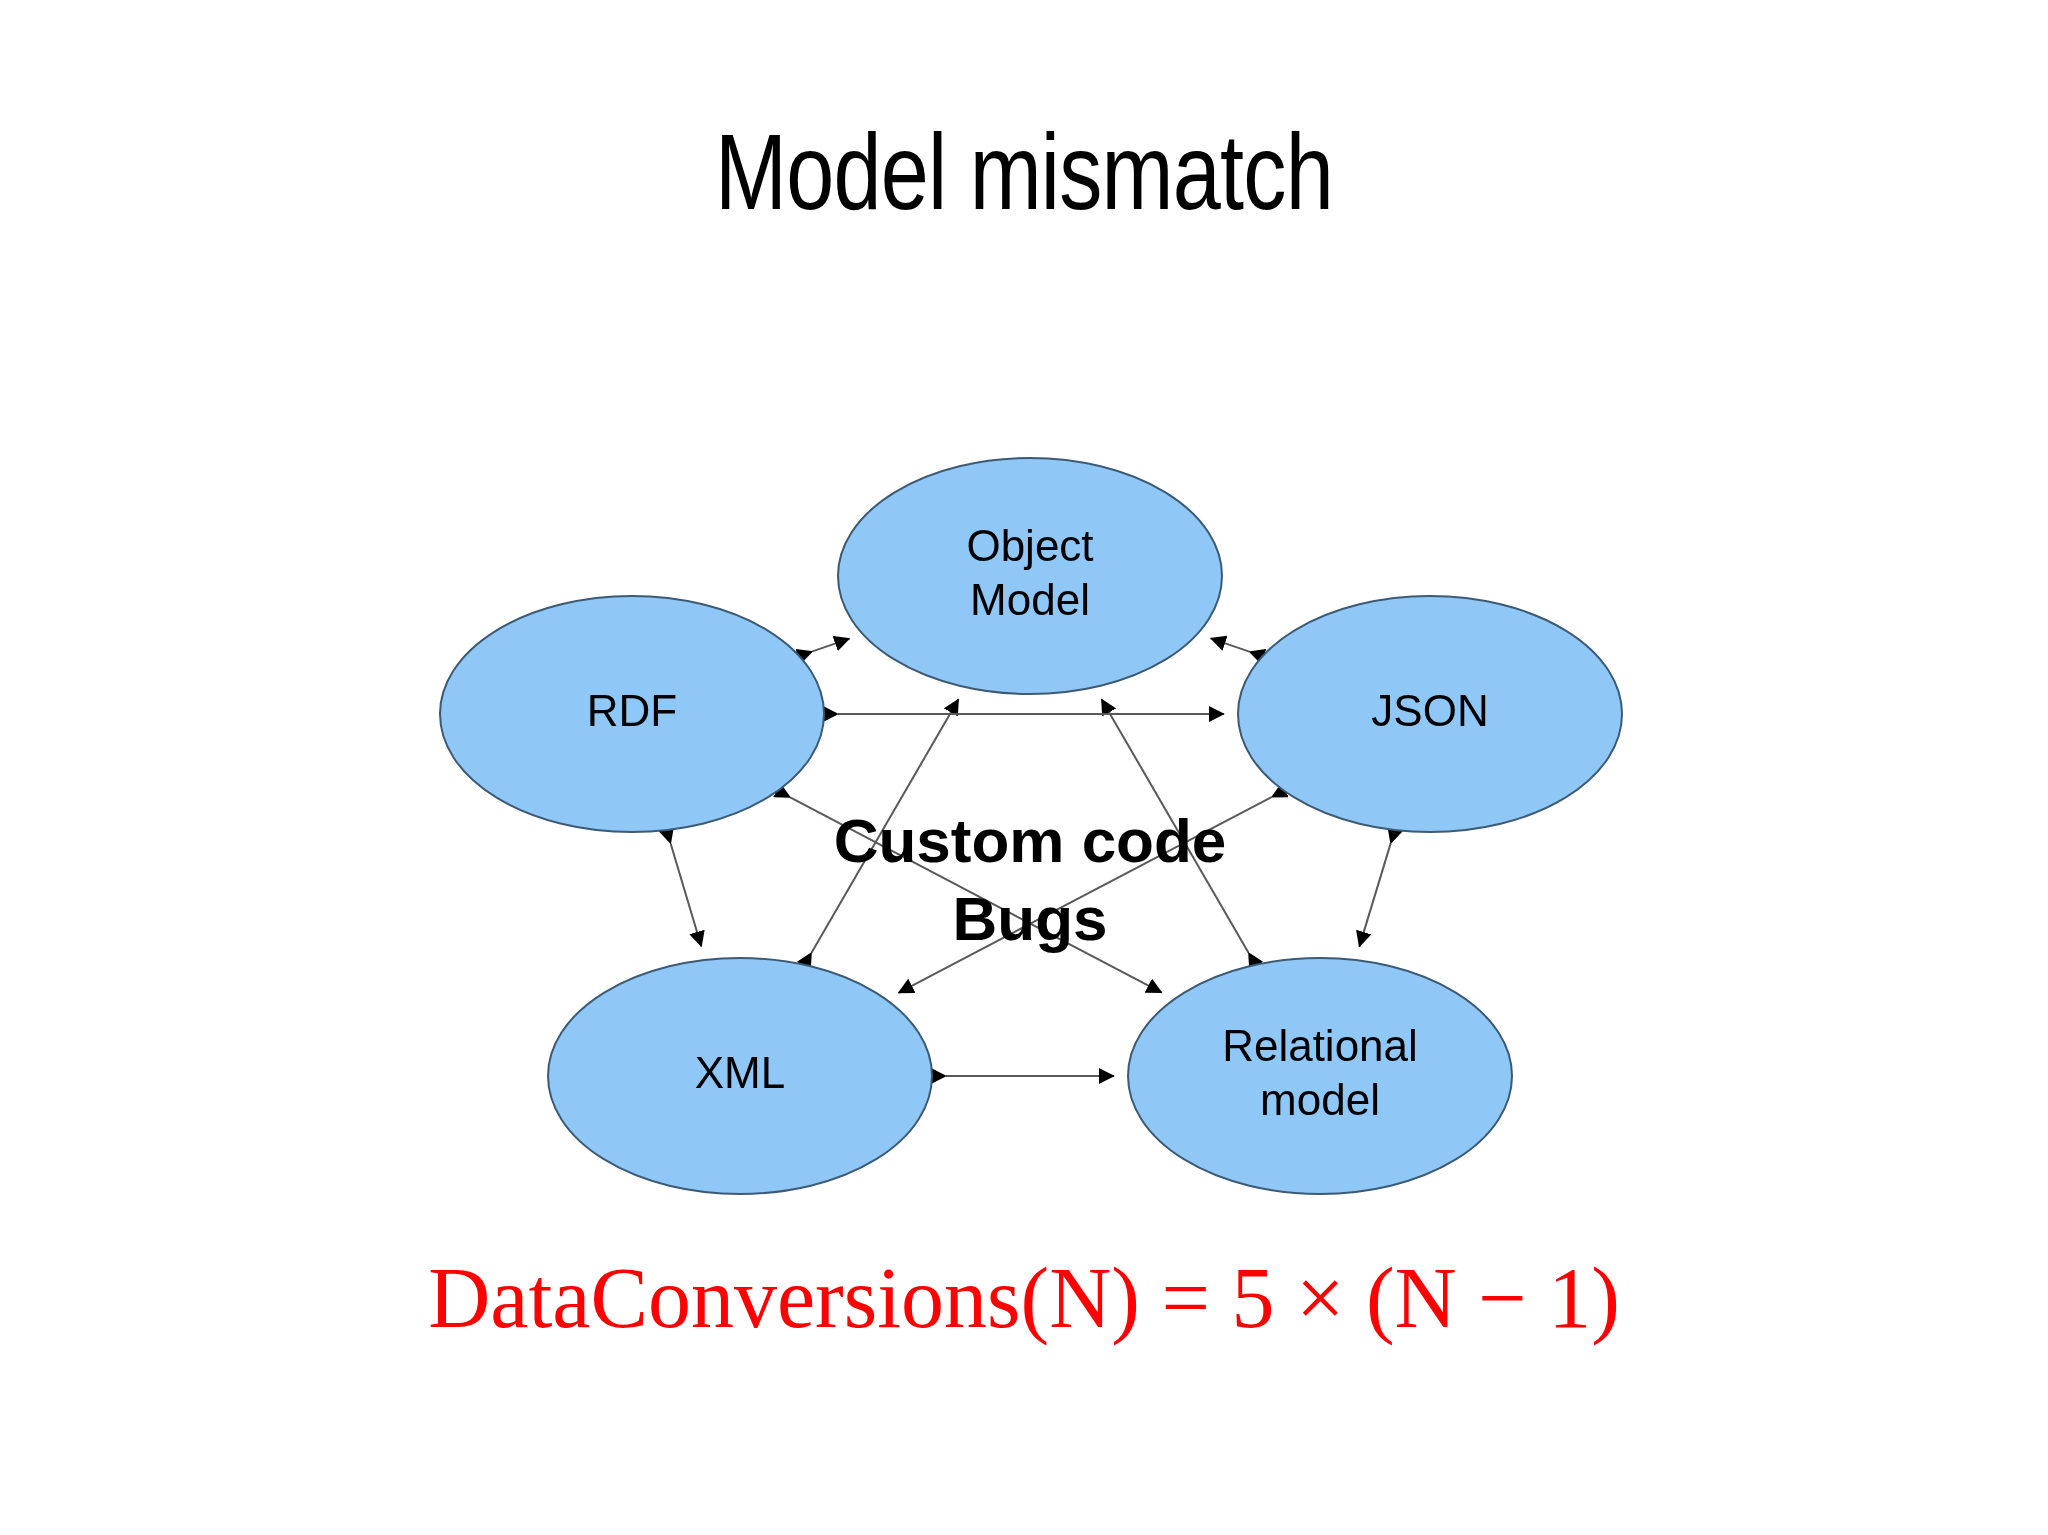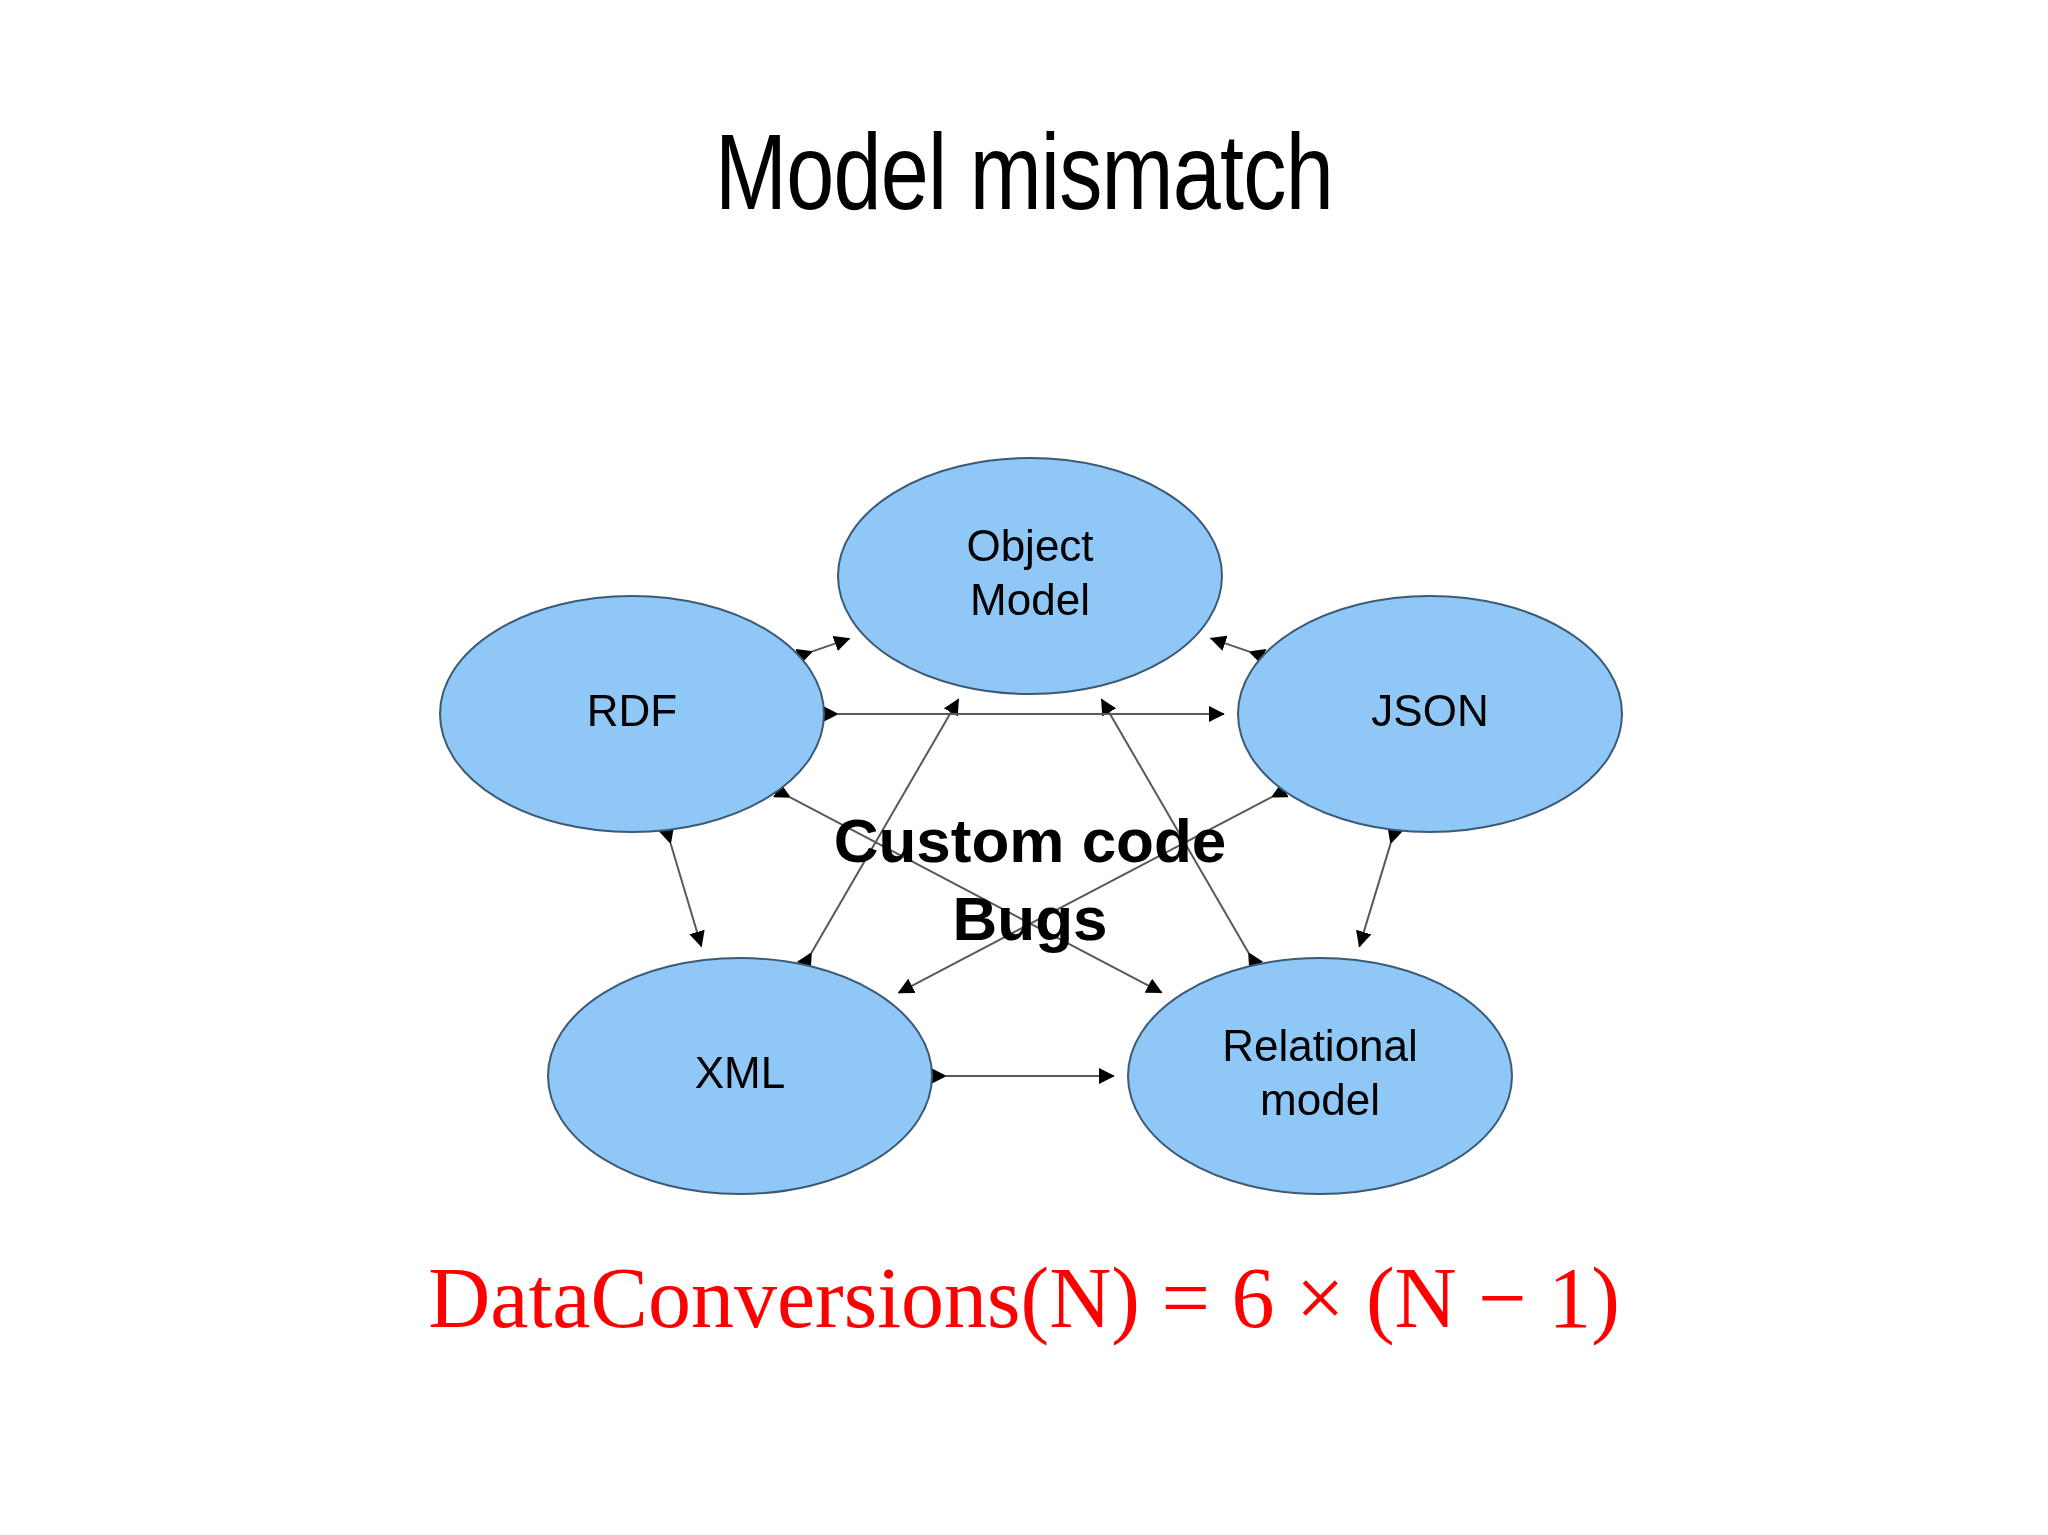--- a/index.html
+++ b/index.html
@@ -150,15 +150,15 @@
           </g>
         </g>
 
       <g>
         <text class="center-caption" x="650" y="470">Custom code</text>
         <text class="center-caption" x="650" y="548">Bugs</text>
       </g>
     </svg>
   </div>
 
-  <div id="formula">DataConversions(N) = 6 × (N − 1)</div>
+  <div id="formula">DataConversions(N) = 5 × (N − 1)</div>
 
 </div>
 
 </body></html>

